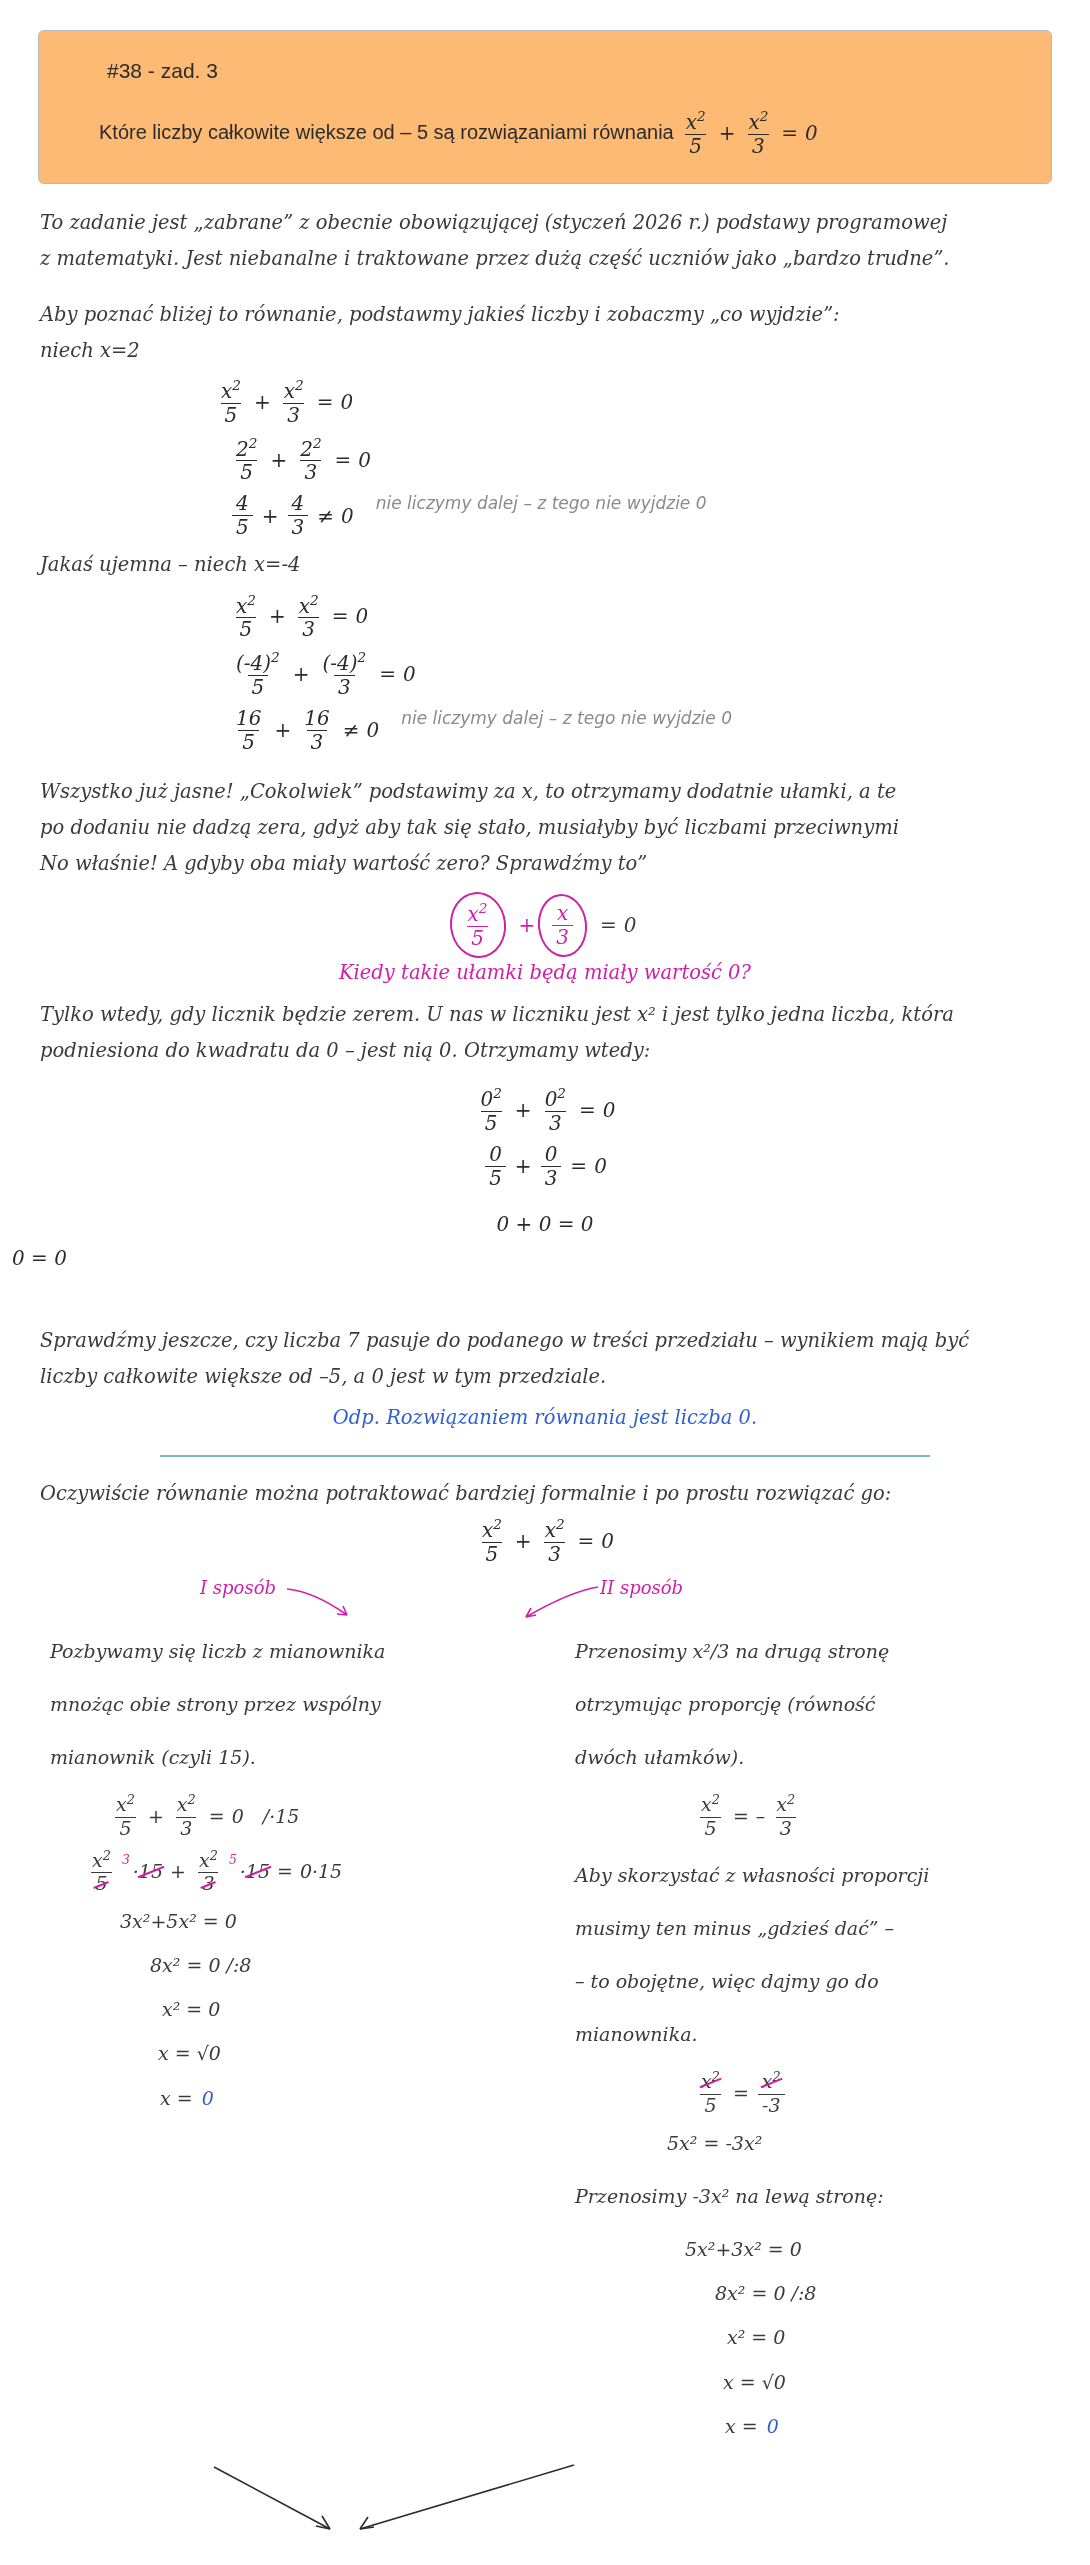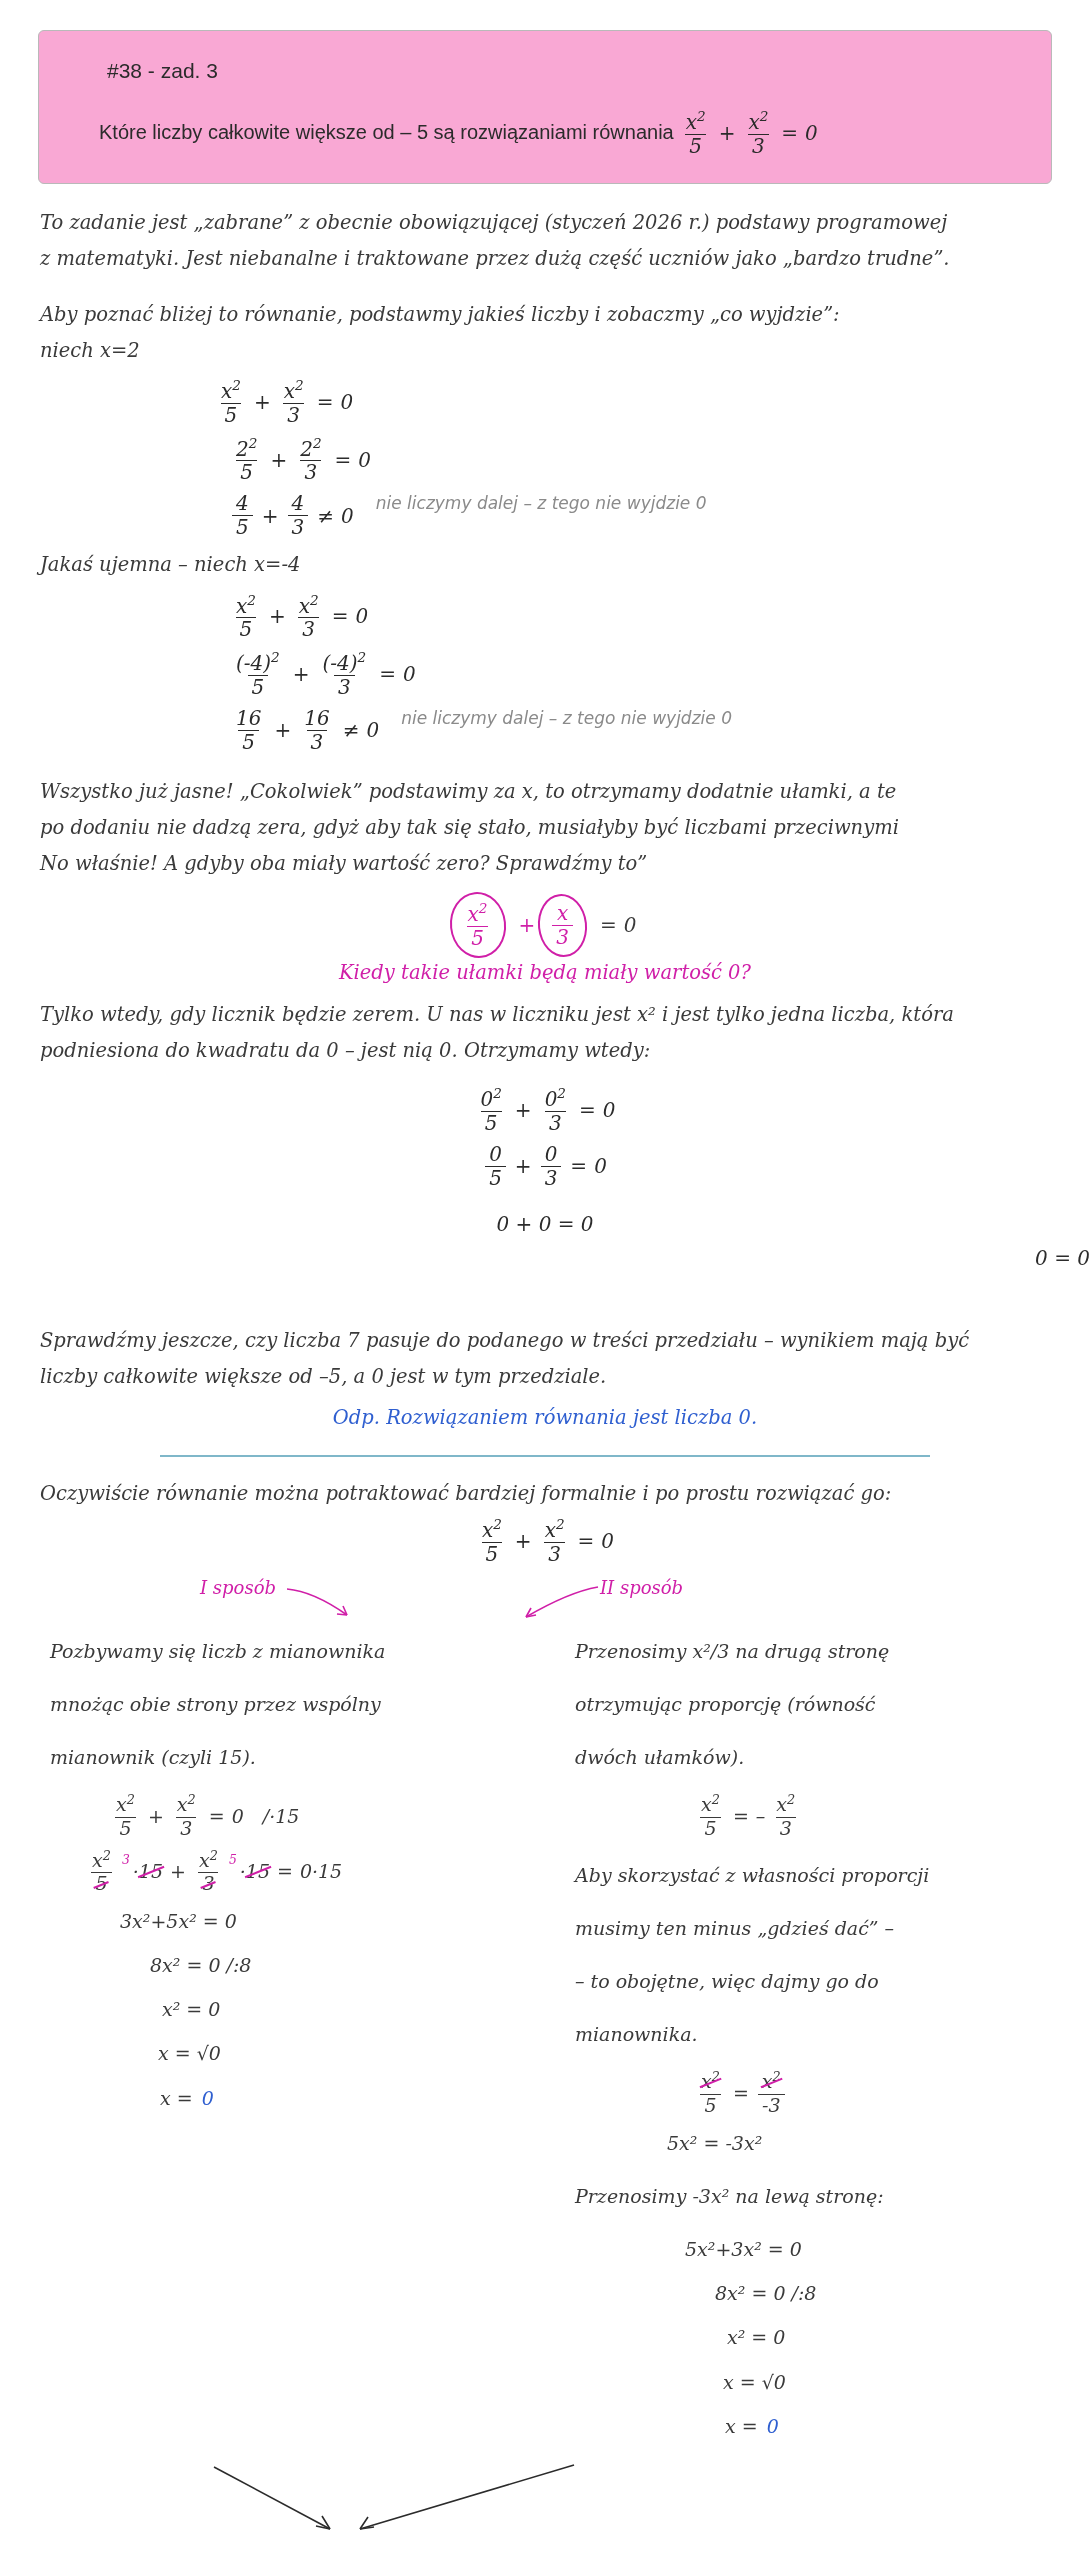--- a/index.html
+++ b/index.html
@@ -16,21 +16,21 @@
     padding:0;
     box-sizing:border-box;
   }
 
   
   .problem-box{
     margin:30px 38px 0 38px;
     border:1px solid #b9b9b9;
     border-radius:6px;
     padding:22px 30px 26px 30px;
-    background:#f9a8d4;
+    background:#fdba74;
   }
   .problem-id{
     font-family:"Liberation Sans", sans-serif;
     font-size:21px;
     color:#2b2b2b;
     margin:6px 0 0 38px;
   }
   .problem-text{
     font-family:"Liberation Sans", sans-serif;
     font-size:20px;
@@ -373,21 +373,21 @@
           <span class="num">0</span>
           <span class="den">3</span>
         </span>
       <span class="op">=</span>
         <span>0</span>
     </span>
   </div>
   <div class="math-line" style="justify-content:center;margin-top:23px;">
     <span class="math">0 + 0 = 0</span>
   </div>
-  <div class="math-line" style="justify-content:flex-end;padding-left:12px;">
+  <div class="math-line" style="justify-content:flex-start;padding-left:12px;">
     <span class="math">0 = 0</span>
   </div>
 
   <div class="spacer-m"></div>
 
   <div class="blk body-text">
     <p>Sprawdźmy jeszcze, czy liczba 7 pasuje do podanego w treści przedziału – wynikiem mają być</p>
     <p>liczby całkowite większe od –5, a 0 jest w tym przedziale.</p>
   </div>
 

